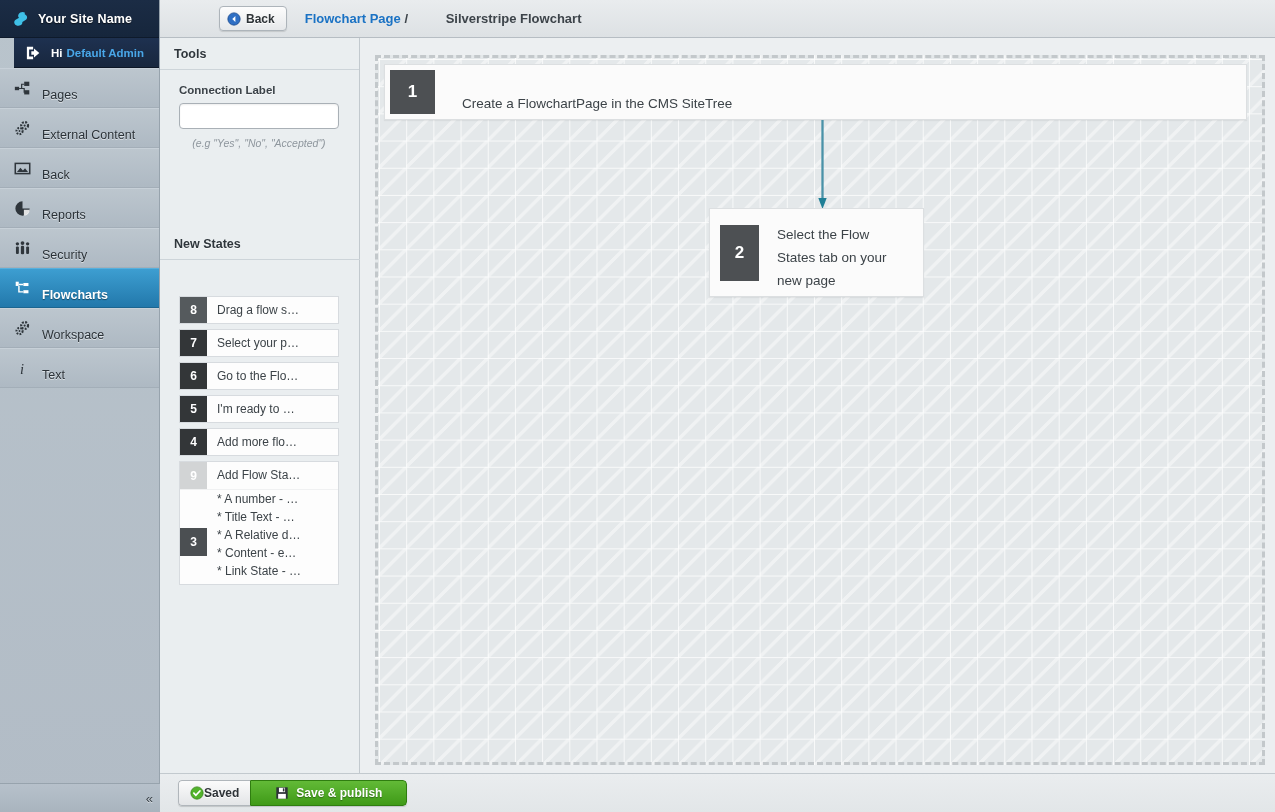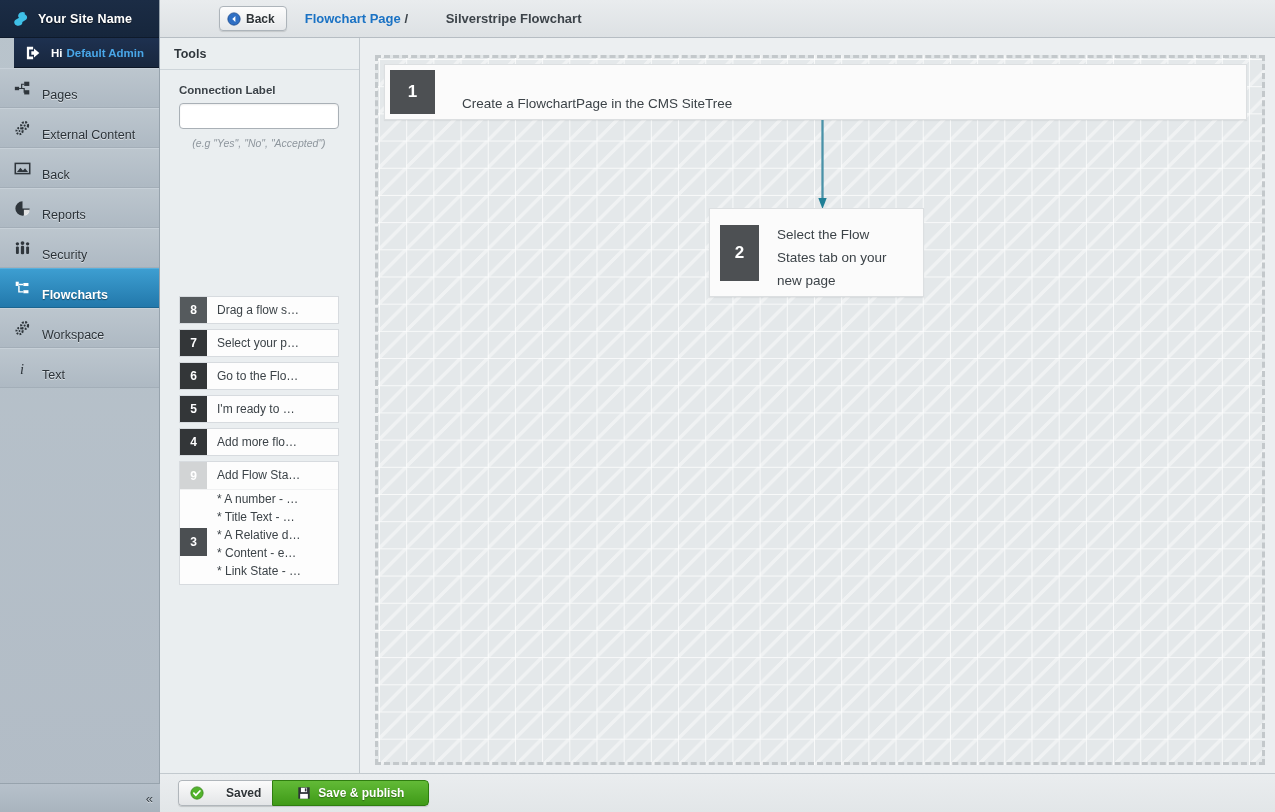--- a/index.html
+++ b/index.html
@@ -191,21 +191,21 @@
   
   #savebar {
     position: absolute; left: 160px; top: 773px; width: 1115px; height: 39px;
     background: linear-gradient(to bottom,#eaedef 0%,#e2e6e8 100%);
     border-top: 1px solid #c2c9ce;
     display:flex; align-items:center; padding-left: 18px;
   }
   .btn-group { display:flex; border-radius: 4px; overflow:hidden;
     box-shadow: 0 1px 1px rgba(0,0,0,.15); }
   .btn-saved {
-    display:flex; align-items:center; gap:22px; height: 26px; padding: 0 11px;
+    display:flex; align-items:center; gap:0; height: 26px; padding: 0 11px;
     background: linear-gradient(to bottom,#fbfbfb 0%,#e3e5e7 100%);
     border: 1px solid #b0b6bb; border-right: none;
     border-radius: 4px 0 0 4px;
     font-size: 12px; font-weight: bold; color:#2e3337; text-shadow:0 1px 0 #fff;
     cursor:pointer;
   }
   .btn-publish {
     display:flex; align-items:center; gap:7px; height: 26px; padding: 0 24px;
     background: linear-gradient(to bottom,#62ba37 0%,#3f9a17 100%);
     border: 1px solid #2f7d10; border-radius: 0 4px 4px 0;
@@ -359,20 +359,21 @@
 
   <div id="tools">
     <div class="panel-head">Tools</div>
 
     <div class="field-block">
       <div class="field-label">Connection Label</div>
       <input class="field-input" type="text" value="" style="">
       <div class="field-hint">(e.g "Yes", "No", "Accepted")</div>
     </div>
 
+    <div class="newstates-head">New States</div>
 
     <div class="states-list">
 
       <div class="state-item">
         <span class="state-badge mid">8</span>
         <span class="state-text">Drag a flow s…</span>
       </div>
       <div class="state-item">
         <span class="state-badge">7</span>
         <span class="state-text">Select your p…</span>

